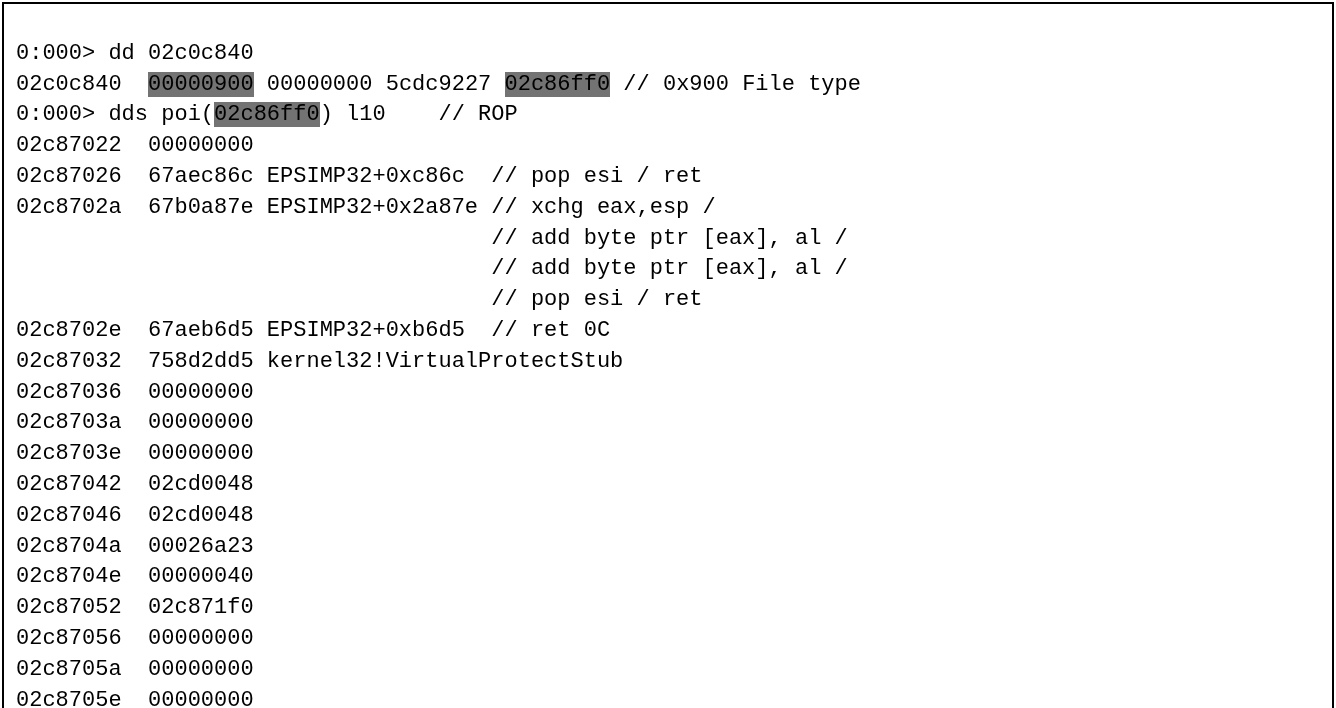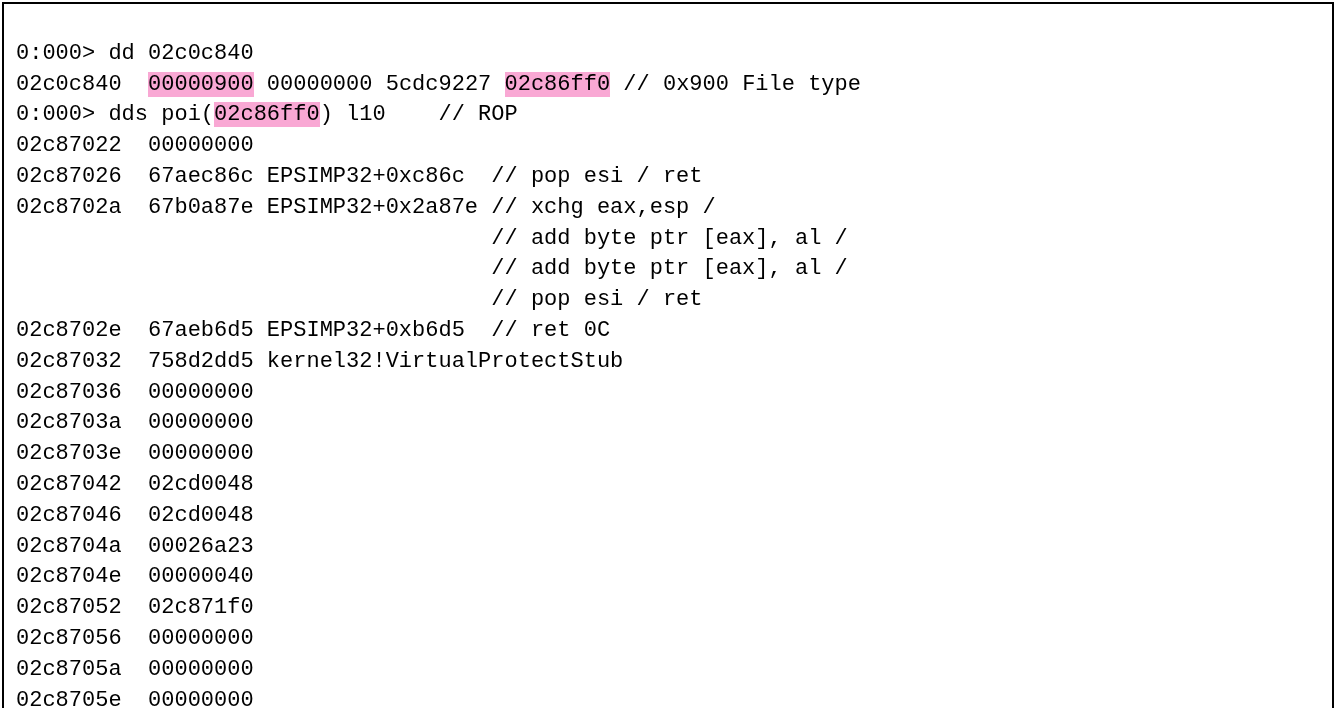--- a/index.html
+++ b/index.html
@@ -13,20 +13,20 @@
     .container {
       border: 2px solid #000000;
       padding: 4px 12px 4px 12px;
       margin: 2px;
       white-space: pre;
     }
     .line {
       display: block;
     }
     .hl {
-      background-color: #f9a8d4;
+      background-color: #737373;
     }
   </style>
 </head>
 <body>
 
 <div class="container">
 <span class="line"><span>0:000&gt; dd 02c0c840</span></span><span class="line"><span>02c0c840  </span><span class="hl">00000900</span><span> 00000000 5cdc9227 </span><span class="hl">02c86ff0</span><span> // 0x900 File type</span></span><span class="line"><span>0:000&gt; dds poi(</span><span class="hl">02c86ff0</span><span>) l10    // ROP</span></span><span class="line"><span>02c87022  00000000</span></span><span class="line"><span>02c87026  67aec86c EPSIMP32+0xc86c  // pop esi / ret</span></span><span class="line"><span>02c8702a  67b0a87e EPSIMP32+0x2a87e // xchg eax,esp /</span></span><span class="line"><span>                                    // add byte ptr [eax], al /</span></span><span class="line"><span>                                    // add byte ptr [eax], al /</span></span><span class="line"><span>                                    // pop esi / ret</span></span><span class="line"><span>02c8702e  67aeb6d5 EPSIMP32+0xb6d5  // ret 0C</span></span><span class="line"><span>02c87032  758d2dd5 kernel32!VirtualProtectStub</span></span><span class="line"><span>02c87036  00000000</span></span><span class="line"><span>02c8703a  00000000</span></span><span class="line"><span>02c8703e  00000000</span></span><span class="line"><span>02c87042  02cd0048</span></span><span class="line"><span>02c87046  02cd0048</span></span><span class="line"><span>02c8704a  00026a23</span></span><span class="line"><span>02c8704e  00000040</span></span><span class="line"><span>02c87052  02c871f0</span></span><span class="line"><span>02c87056  00000000</span></span><span class="line"><span>02c8705a  00000000</span></span><span class="line"><span>02c8705e  00000000</span></span></div>
 
 </body></html>

